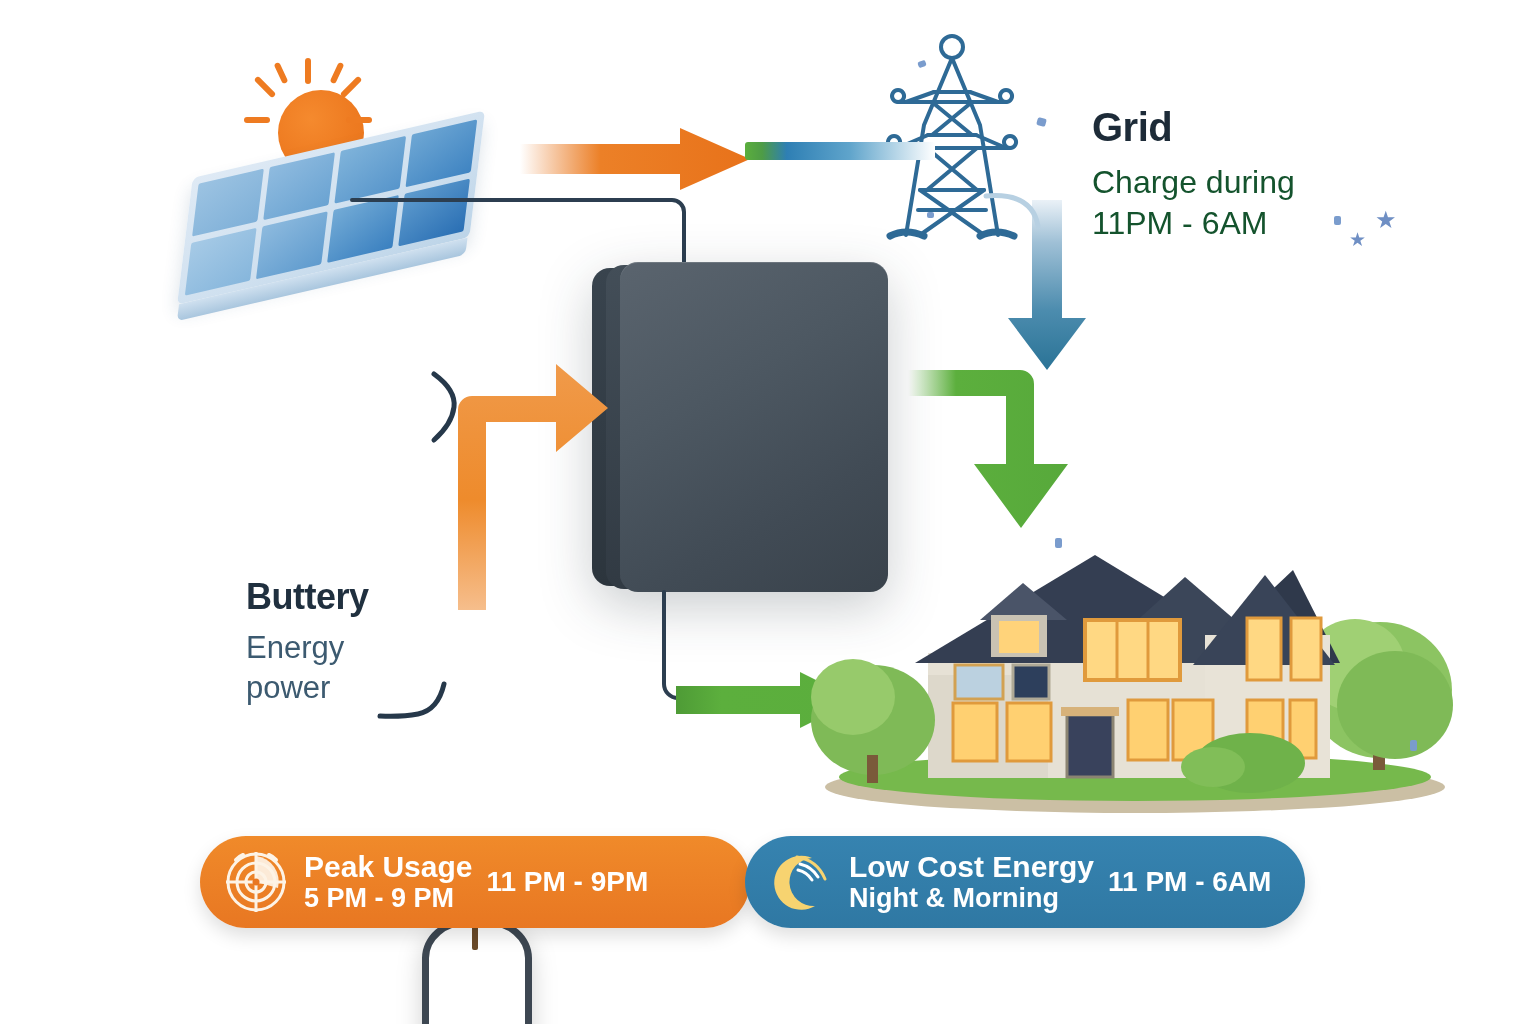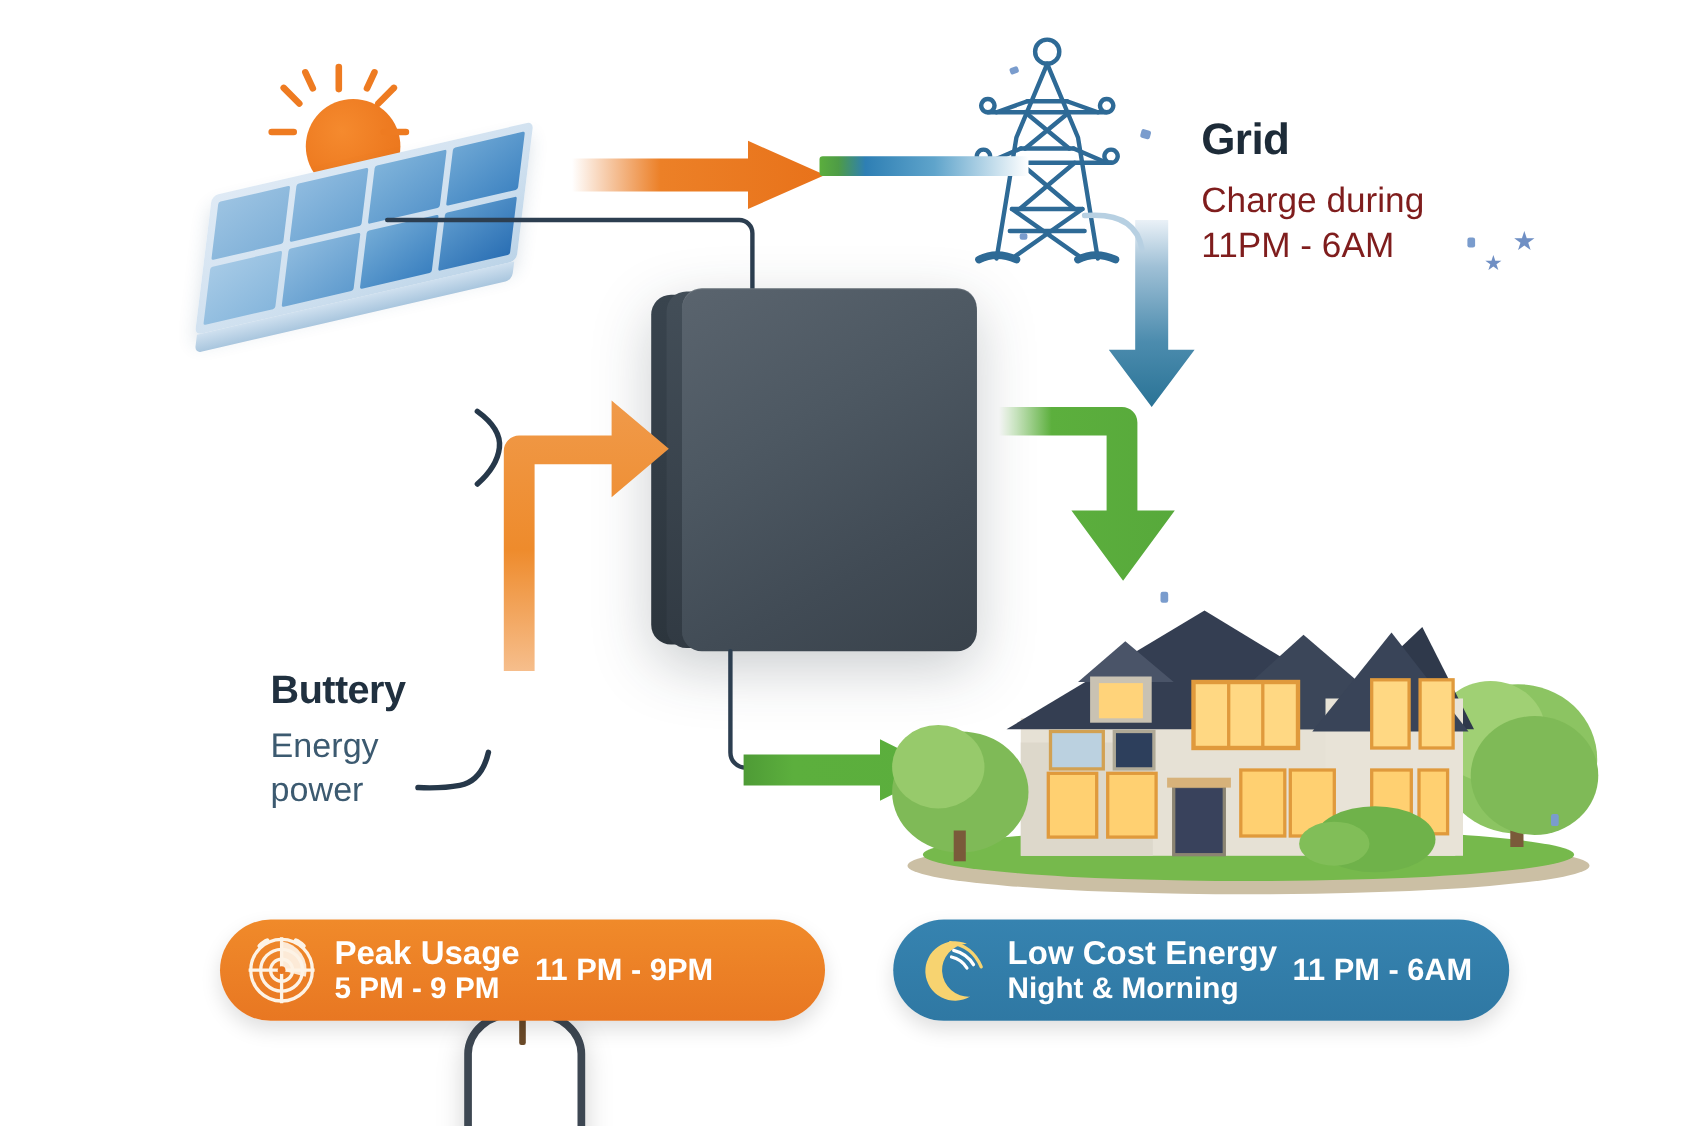--- a/index.html
+++ b/index.html
@@ -15,21 +15,21 @@
 
   
   .label-title{
     font-size:36px;font-weight:bold;color:#20303f;letter-spacing:-0.5px;
     white-space:nowrap;
   }
   .label-sub{
     font-size:31px;color:#3c5a70;line-height:1.30;font-weight:400;
   }
   .grid-title{font-size:40px;font-weight:bold;color:#1d2b38;letter-spacing:-0.5px;}
-  .grid-sub{font-size:32px;color:#7f1d1d;line-height:1.28;}
+  .grid-sub{font-size:32px;color:#14532d;line-height:1.28;}
 
   
   .sun-core{
     width:86px;height:86px;border-radius:50%;
     background:radial-gradient(circle at 38% 34%, #F58A2E 0%, #EE7B21 55%, #E8731A 100%);
   }
   .ray{position:absolute;background:#EE7B21;border-radius:4px;}
 
   
   .panel-wrap{transform:rotate(-13deg) skewX(-20deg);}
@@ -329,21 +329,21 @@
       <rect x="72" y="240" width="11" height="28" fill="#7a5a3a"></rect>
 
       <ellipse cx="455" cy="248" rx="55" ry="30" fill="#6FB24A"></ellipse>
       <ellipse cx="418" cy="252" rx="32" ry="20" fill="#81BE58"></ellipse>
     </svg>
   </div>
   <div class="dot" style="left:1055px;top:538px;width:7px;height:10px;"></div>
   <div class="dot" style="left:1410px;top:740px;width:7px;height:11px;"></div>
 
 
-  <div class="abs" style="left:246px;top:606px;width:260px;">
+  <div class="abs" style="left:246px;top:576px;width:260px;">
     <div class="label-title">Buttery</div>
     <div class="label-sub" style="margin-top:10px;">
       <div>Energy</div>
       <div>power</div>
     </div>
   </div>
 
   <div class="abs" style="left:1092px;top:105px;width:400px;">
     <div class="grid-title">Grid</div>
     <div class="grid-sub" style="margin-top:12px;">
@@ -371,21 +371,21 @@
         <circle cx="34" cy="34" r="3.5" fill="#E87722"></circle>
       </svg>
     </div>
     <div class="pill-texts">
       <div class="pill-t1">Peak Usage</div>
       <div class="pill-t2">5 PM - 9 PM</div>
     </div>
     <div class="pill-right">11 PM - 9PM</div>
   </div>
 
-  <div class="abs pill blue" style="left:812px;top:836px;">
+  <div class="abs pill blue" style="left:745px;top:836px;">
     <div class="pill-icon">
       <svg width="68" height="68" viewBox="0 0 68 68">
         <path d="M45 10 A27 27 0 1 0 48 58 A22 22 0 1 1 45 10 Z" fill="#F7D370"></path>
         <path d="M30 9 q20 3 28 22" fill="none" stroke="#F7D370" stroke-width="3" stroke-linecap="round"></path>
         <path d="M33 16 q12 3 18 13" fill="none" stroke="#FFFFFF" stroke-width="3" stroke-linecap="round"></path>
         <path d="M31 22 q9 2 14 10" fill="none" stroke="#FFFFFF" stroke-width="3" stroke-linecap="round"></path>
       </svg>
     </div>
     <div class="pill-texts">
       <div class="pill-t1">Low Cost Energy</div>

